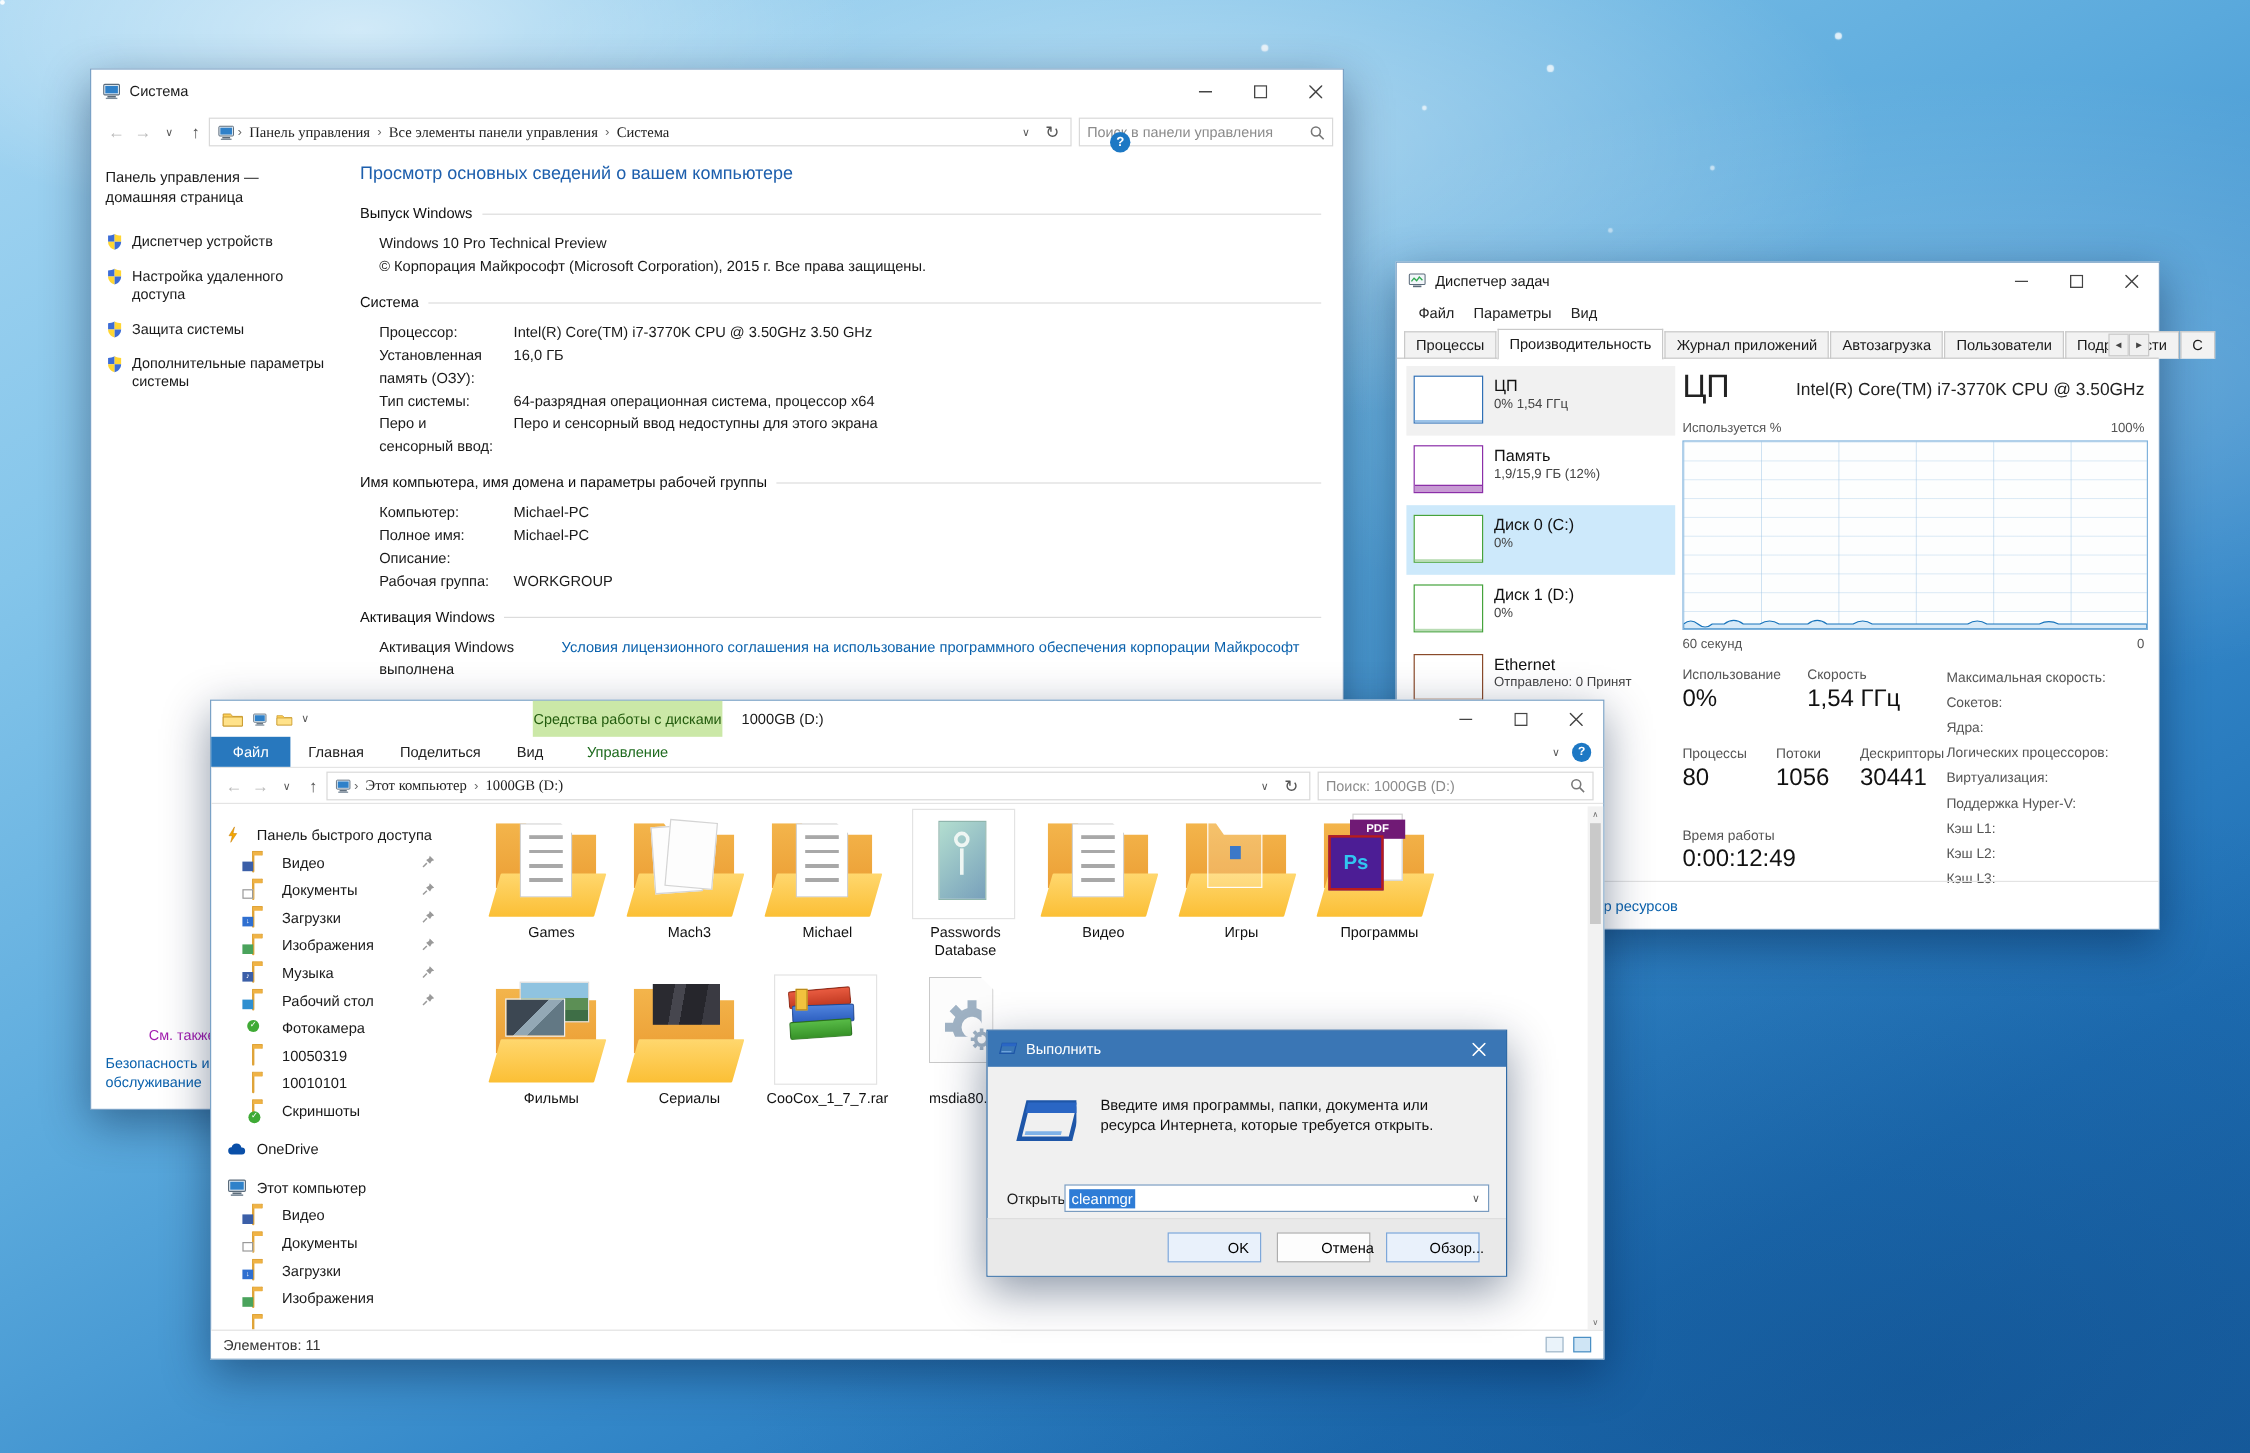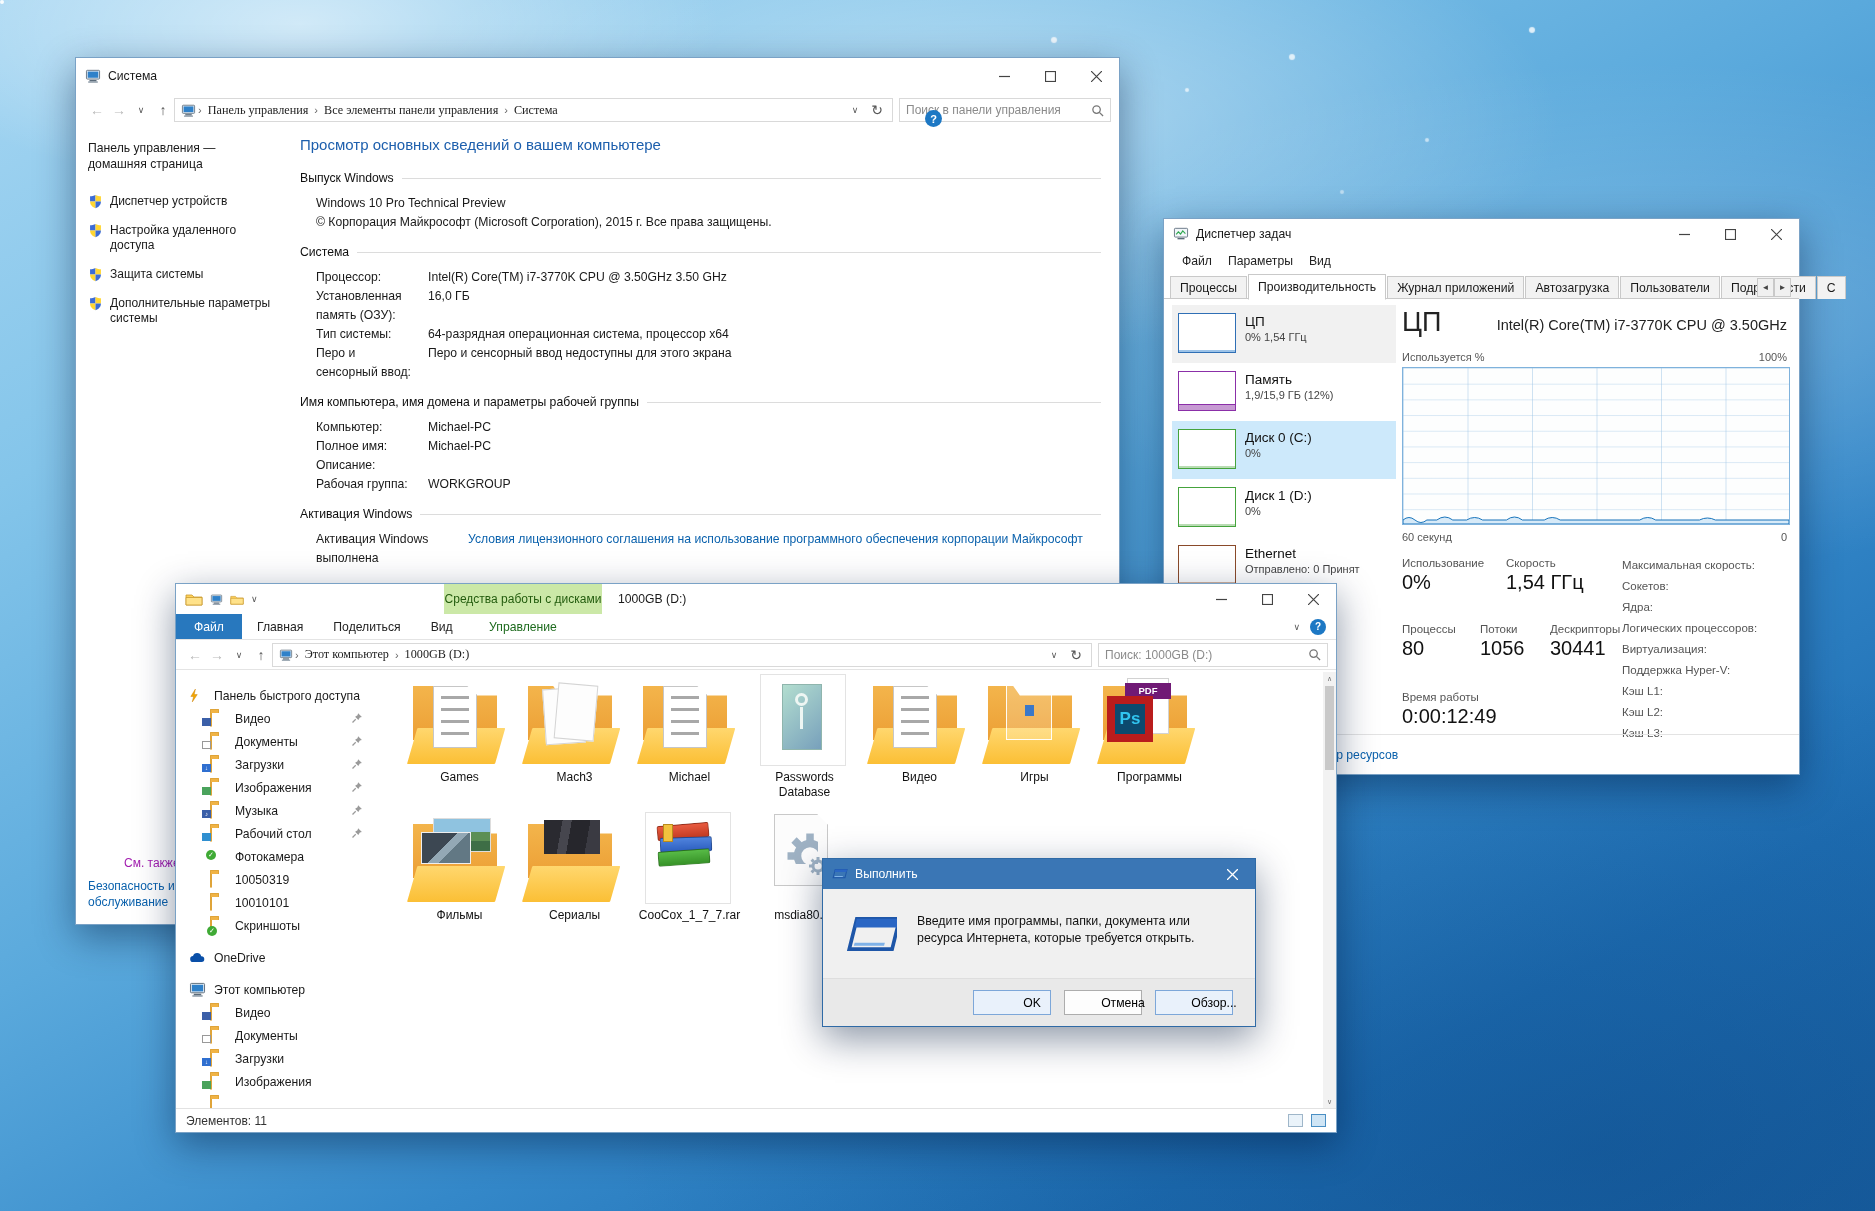--- a/index.html
+++ b/index.html
@@ -190,22 +190,22 @@
 .keyhead { position:absolute; left:12px; top:8px; width:13px; height:13px; border:3px solid #eef6f3;
   border-radius:50%; }
 .keystem { position:absolute; left:17px; top:22px; width:3px; height:22px; background:#eef6f3; }
 .appbox { position:absolute; left:28px; top:10px; width:46px; height:58px;
   border:1px solid rgba(255,255,255,.95); background:rgba(255,255,255,.18); z-index:2; }
 .appglyph { position:absolute; left:18px; top:22px; width:9px; height:11px; background:#3b78c8; }
 .pdfpage { position:absolute; left:34px; top:6px; width:42px; height:56px; background:#fff;
   border:1px solid #d2d2d2; z-index:2; }
 .pdfband { position:absolute; left:-3px; top:4px; width:46px; height:16px; background:#701a75;
   color:#fff; font-size:9.5px; font-weight:bold; text-align:center; line-height:16px; }
-.psbox { position:absolute; left:14px; top:24px; width:46px; height:46px; background:#0c4a6e;
-  border:8px solid #b91c1c; z-index:4; color:#31c5f0; font-size:17px; font-weight:bold;
+.psbox { position:absolute; left:14px; top:24px; width:46px; height:46px; background:#4c1d95;
+  border:2px solid #b91c1c; z-index:4; color:#31c5f0; font-size:17px; font-weight:bold;
   display:flex; align-items:center; justify-content:center; }
 .vthumb { position:absolute; left:26px; top:10px; width:56px; height:34px; z-index:2;
   background:linear-gradient(100deg, #2a2a30 0 30%, #46464e 30% 45%, #26262c 45% 75%, #3a3a42 75%); }
 .pthumb1 { position:absolute; left:30px; top:8px; width:58px; height:34px; z-index:2;
   background:linear-gradient(180deg,#8fc3e0 0 40%, #5c8f55 40% 70%, #3e6e46 70%); border:1px solid #ddd; }
 .pthumb2 { position:absolute; left:18px; top:22px; width:50px; height:32px; z-index:3;
   background:linear-gradient(135deg,#3c4752 0 45%, #93a8b5 45% 60%, #627884 60%); border:1px solid #eee; }
 .books { position:absolute; left:24px; top:16px; z-index:2; }
 .book { width:52px; height:15px; border-radius:2px; margin-top:-2px; position:relative;
   border:1px solid rgba(0,0,0,.25); }
@@ -217,21 +217,21 @@
 .dllpage { position:absolute; left:26px; top:4px; width:54px; height:72px; background:#fcfcfc;
   border:1px solid #c9c9c9; clip-path:polygon(0 0, 80% 0, 100% 15%, 100% 100%, 0 100%); z-index:1; }
 .gear { position:absolute; z-index:2; }
 .statusbar { position:absolute; left:0; right:0; bottom:0; height:24px; border-top:1px solid #e2e2e2;
   background:#fff; display:flex; align-items:center; padding:0 10px; font-size:12px; color:#333; }
 .viewicons { margin-left:auto; display:flex; gap:8px; }
 .vic { width:15px; height:13px; border:1px solid #9fb6c9; background:#eaf3fa; }
 .vic.on { border-color:#4a8fc4; background:#cfe5f5; }
 
 
-#runwin { left:822px; top:858px; width:434px; height:169px; z-index:40; border:1px solid #2f6aa6;
+#runwin { left:822px; top:858px; width:434px; height:206px; z-index:40; border:1px solid #2f6aa6;
   background:#f0f0f0; }
 #runwin .titlebar { background:#3a76b5; height:30px; }
 #runwin .t-title { color:#fff; }
 .run-body { position:absolute; top:30px; left:0; right:0; bottom:48px; padding:22px 18px 0 16px; }
 .run-msg { position:absolute; left:94px; top:24px; right:16px; font-size:12.4px; line-height:17px;
   color:#111; }
 .run-row { position:absolute; left:16px; top:98px; right:14px; display:flex; align-items:center; }
 .run-lbl { width:48px; font-size:12.4px; }
 .combo { flex:1; height:23px; background:#fff; border:1px solid #7a9cc0; display:flex;
   align-items:center; padding-left:3px; position:relative; }

